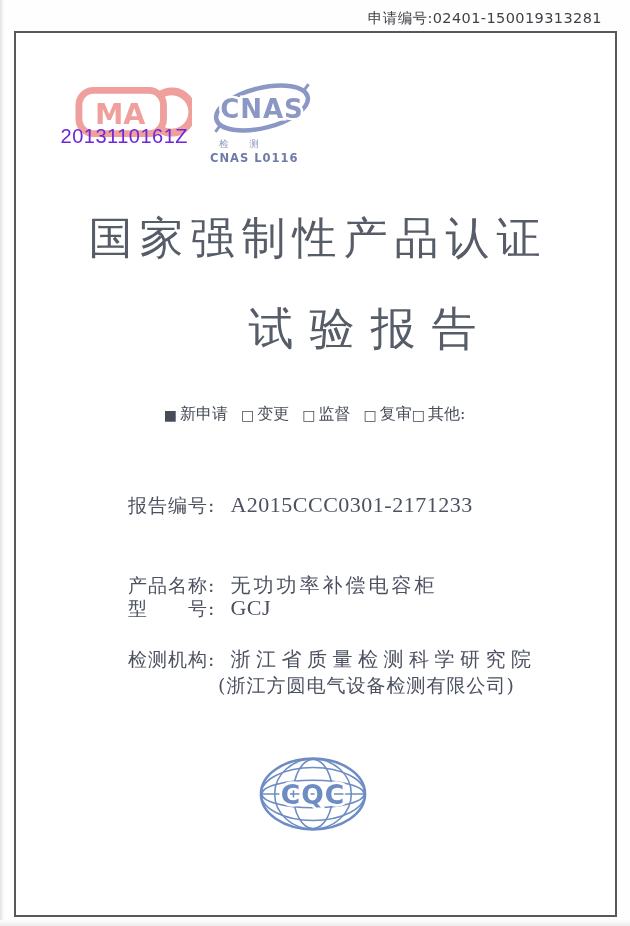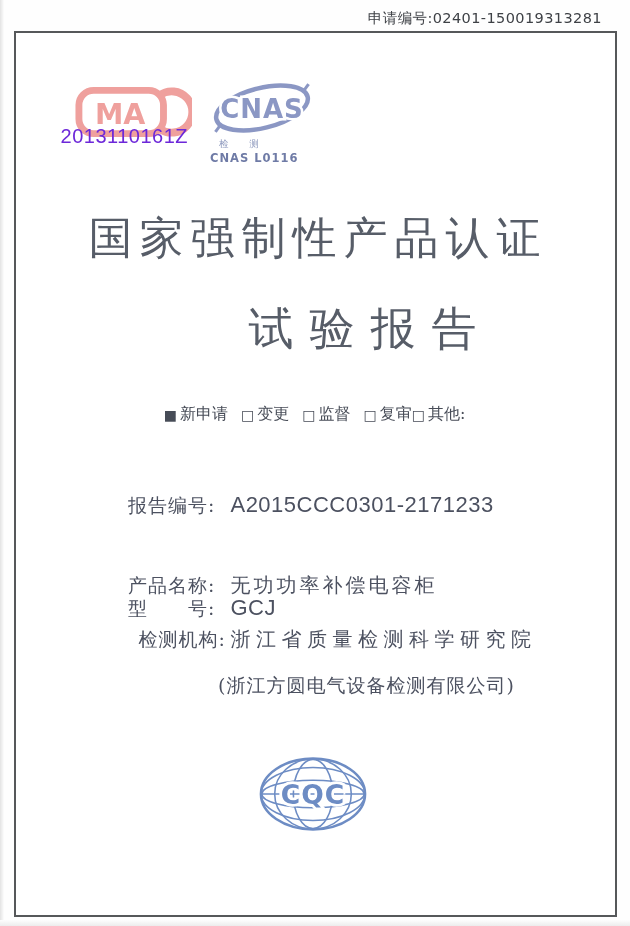--- a/index.html
+++ b/index.html
@@ -67,23 +67,23 @@
 
   .field-row{position:absolute;left:128px;white-space:nowrap;color:#4c5160;}
   .field-label{
     display:inline-block;width:98px;
     font-family:"DejaVu Serif","Liberation Serif",serif;
     font-size:19px;letter-spacing:1px;vertical-align:baseline;
   }
   .row-appno{top:492px;}
   .row-product{top:544px;margin-top:28px;}
   .row-model{top:595px;}
-  .row-org{top:626px;text-align:right;}
+  .row-org{top:646px;}
   .val-serif{
-    font-family:Liberation Sans, sans-serif;
+    font-family:Liberation Serif, serif;
     font-size:22px;letter-spacing:0.5px;margin-top:30px;
   }
   .val-cn{
     font-family:"DejaVu Serif","Liberation Serif",serif;
     font-size:20px;letter-spacing:3px;
   }
   .val-org{
     font-family:"DejaVu Serif","Liberation Serif",serif;
     font-size:20px;letter-spacing:5.5px;
   }

